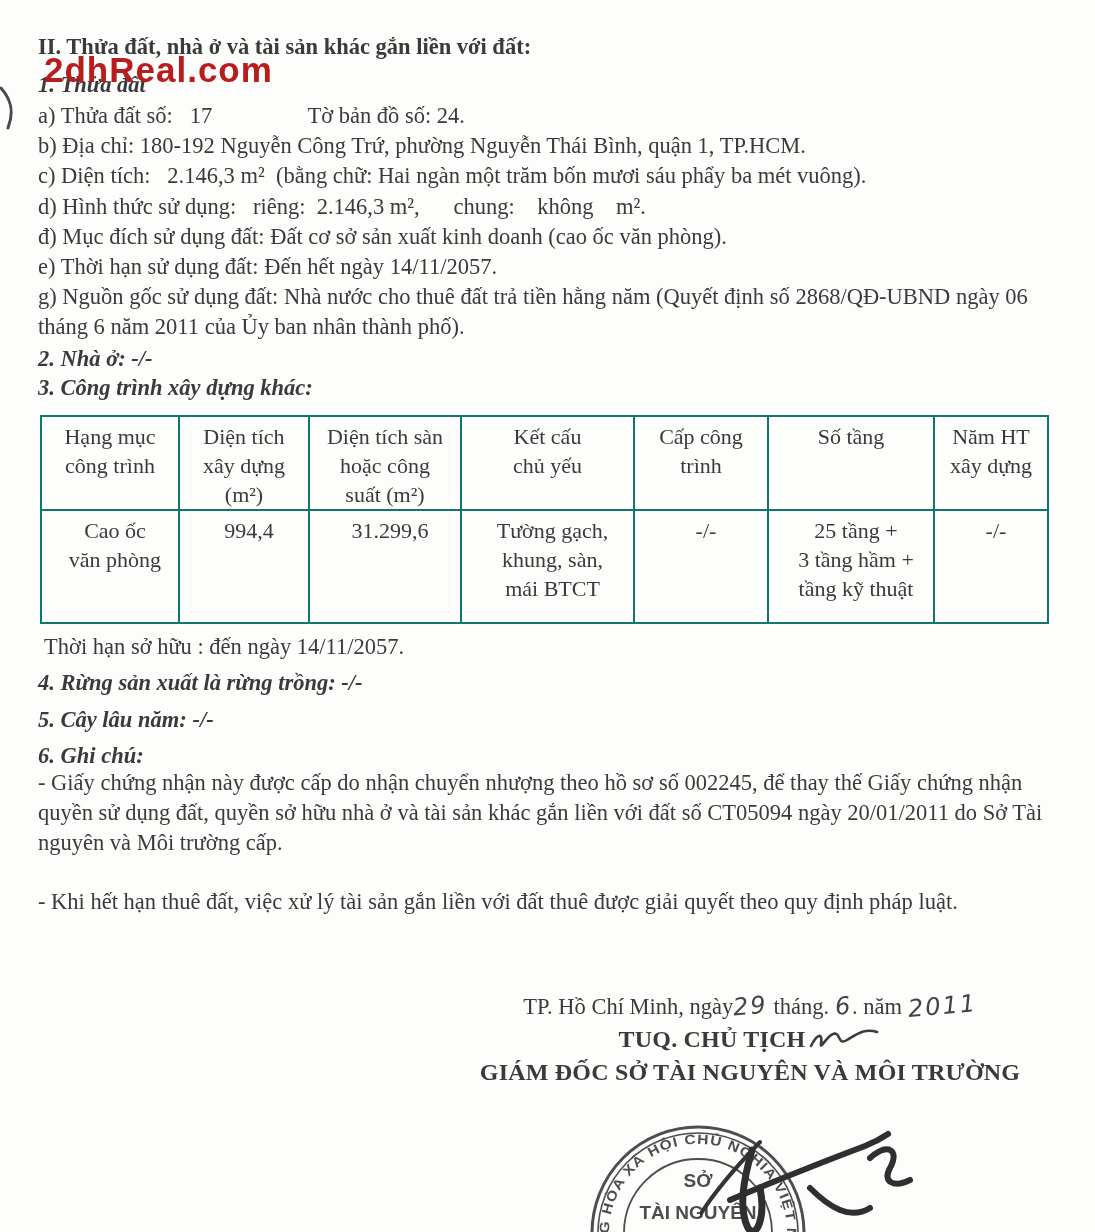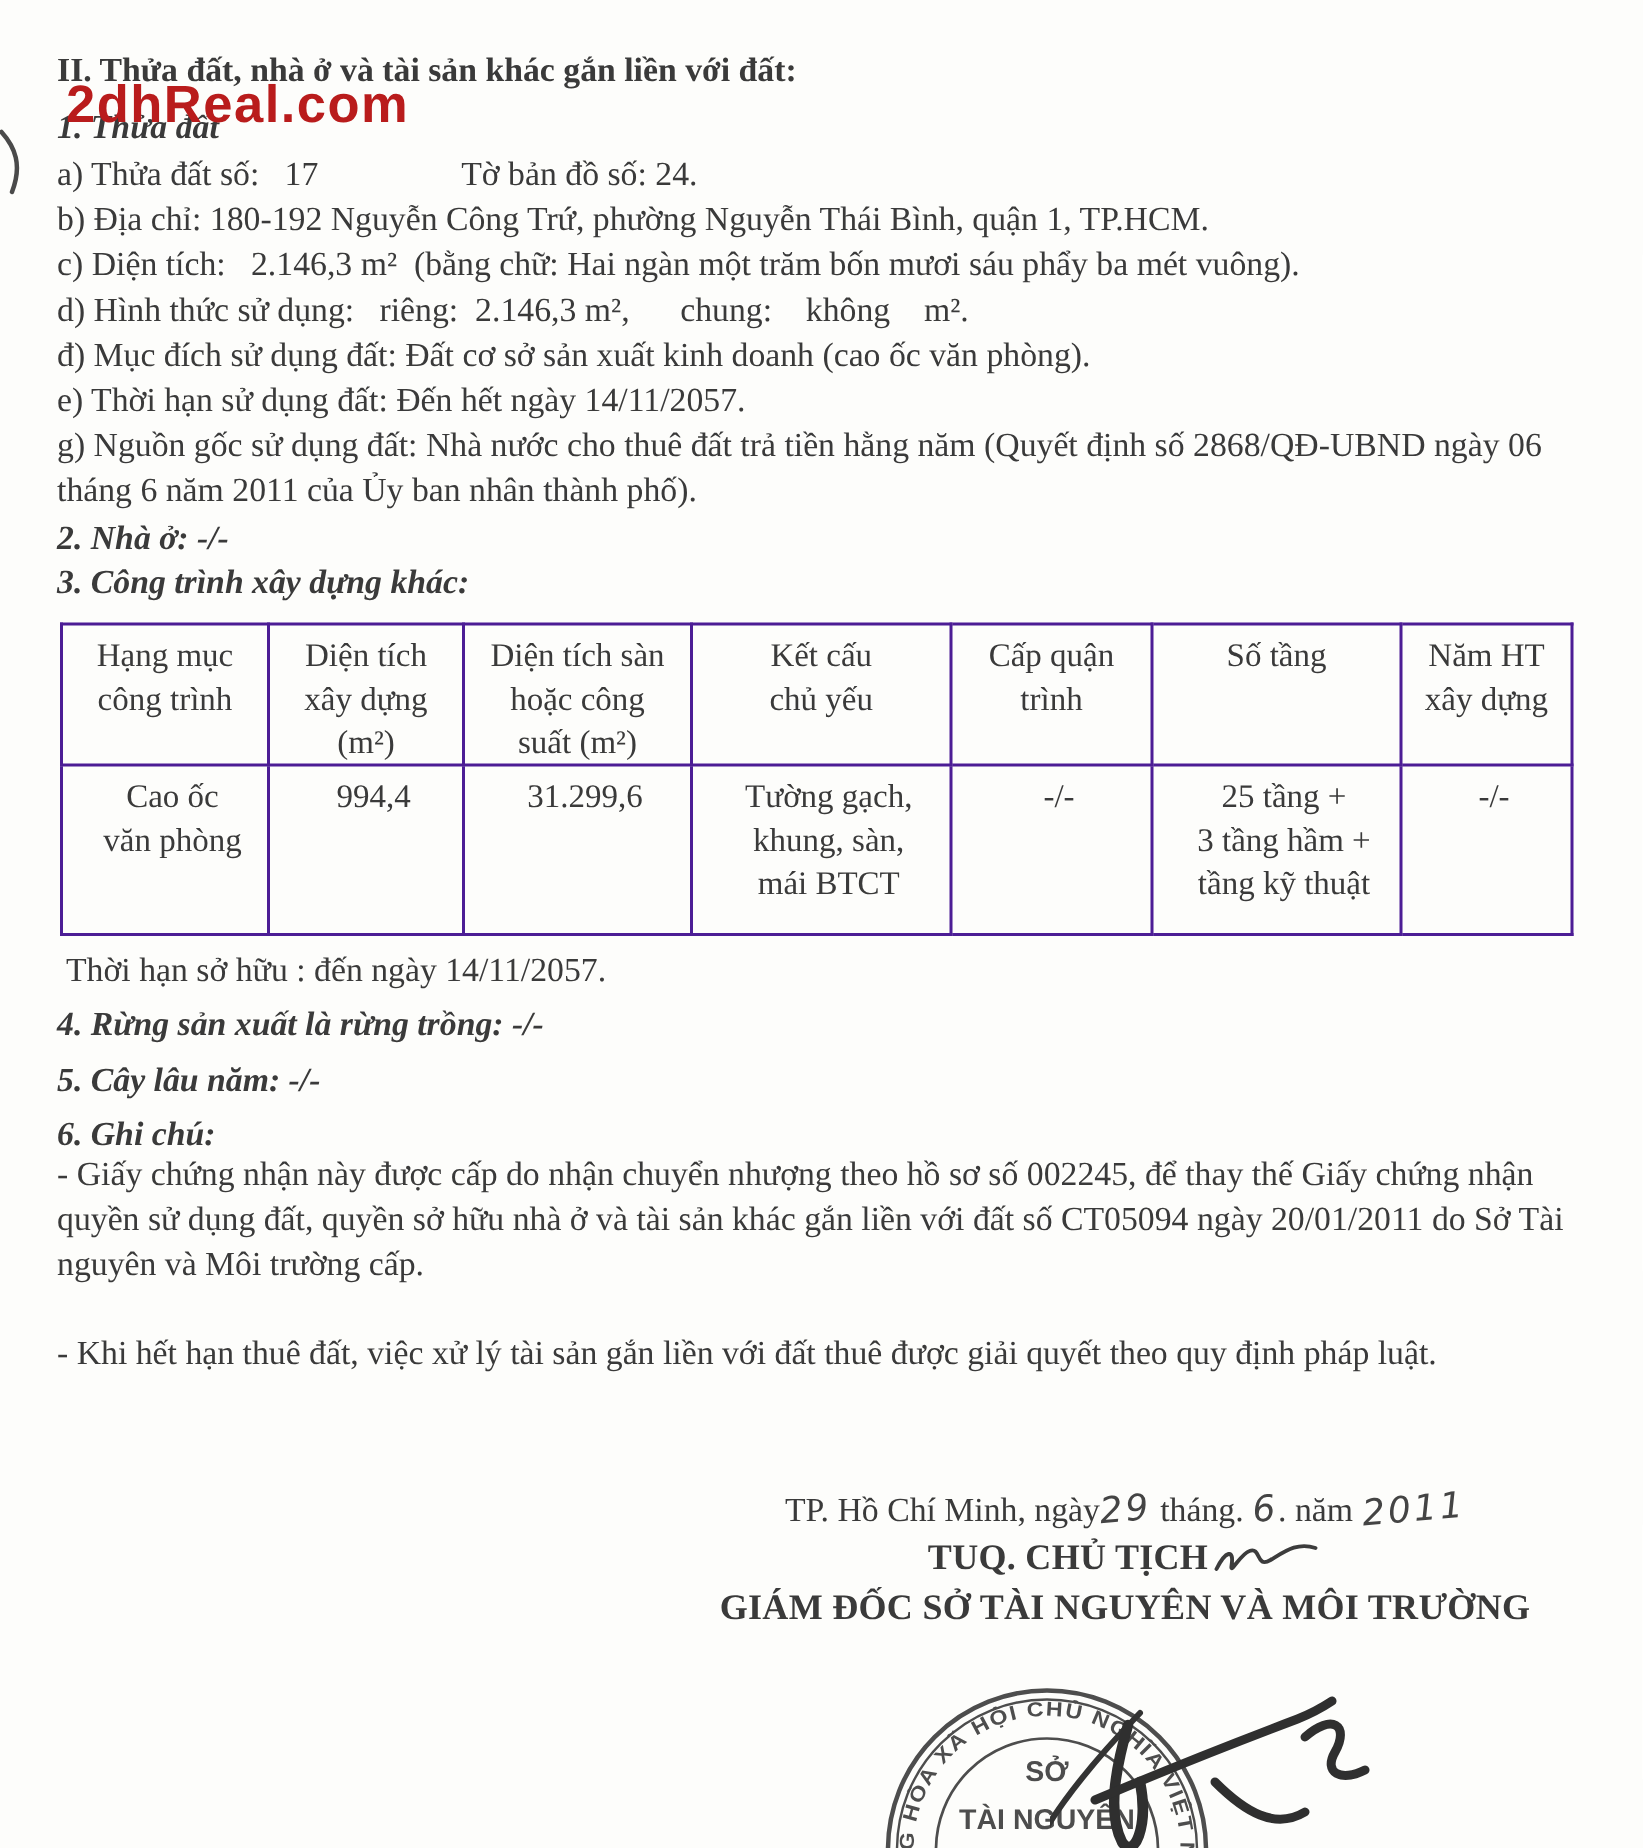--- a/index.html
+++ b/index.html
@@ -35,21 +35,21 @@
     letter-spacing: 1px;
   }
   table.ctable {
     position: absolute;
     left: 40px;
     top: 415px;
     border-collapse: collapse;
     table-layout: fixed;
   }
   table.ctable th, table.ctable td {
-    border: 2px solid #4c1d95;
+    border: 2px solid #0f766e;
     font-weight: normal;
     font-size: 22px;
     line-height: 29px;
     white-space: pre-line;
     vertical-align: top;
     padding: 5px 6px 0 6px;
     color: #3a3a3a;
     background: #fdfdfb;
   }
   table.ctable th { text-align: center; height: 92px; }
@@ -124,21 +124,21 @@
       <th>Hạng mục
 công trình</th>
       <th>Diện tích
 xây dựng
 (m²)</th>
       <th>Diện tích sàn
 hoặc công
 suất (m²)</th>
       <th>Kết cấu
 chủ yếu</th>
-      <th>Cấp quận
+      <th>Cấp công
 trình</th>
       <th>Số tầng</th>
       <th>Năm HT
 xây dựng</th>
     </tr>
     <tr>
       <td class="al">Cao ốc
 văn phòng</td>
       <td>994,4</td>
       <td>31.299,6</td>

